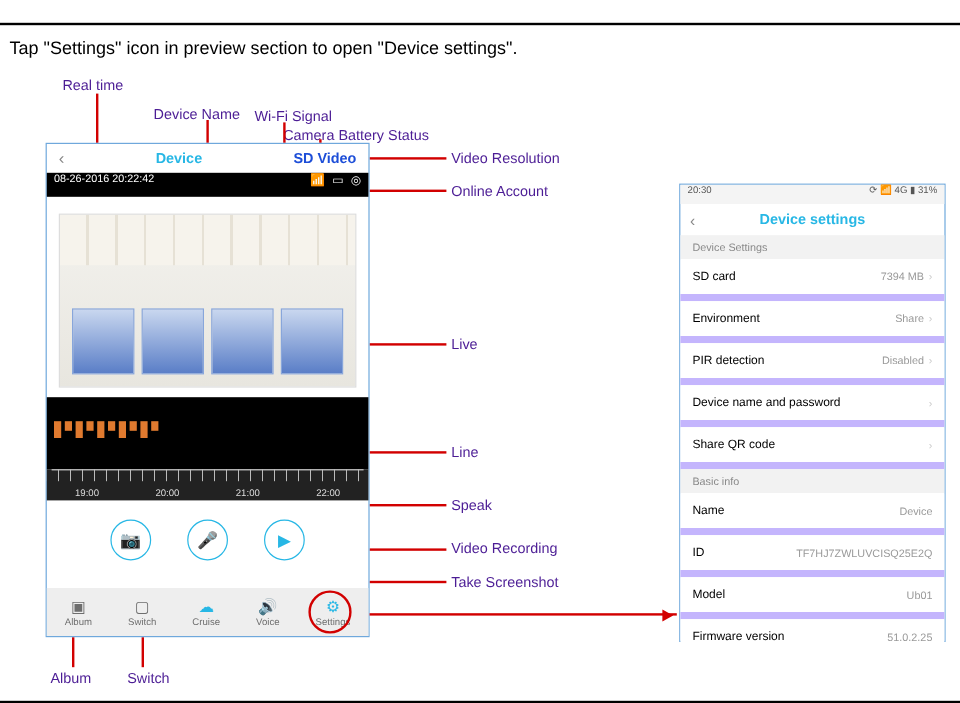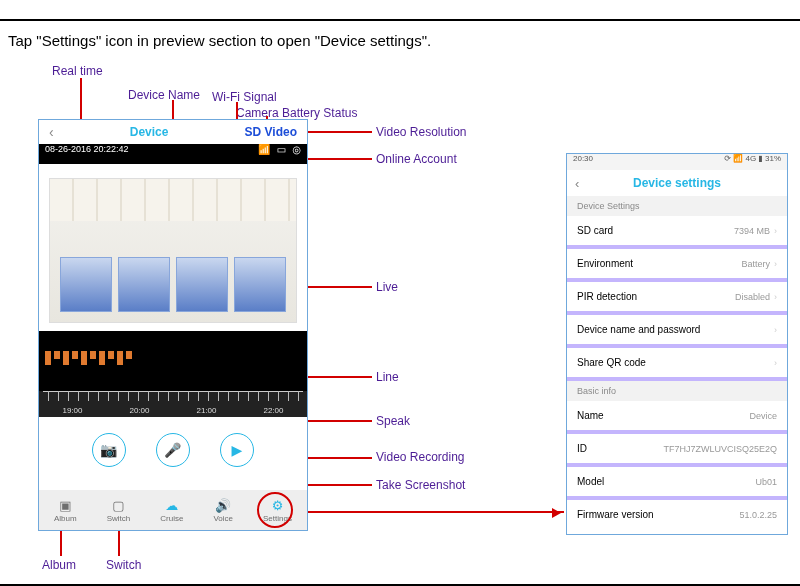--- a/index.html
+++ b/index.html
@@ -71,21 +71,21 @@
 
   
   .phone-right { top: 153px; left: 566px; width: 222px; height: 382px; font-size: 10px; }
   .pr-status { height:16px; background:#f4f4f4; color:#555; display:flex; padding:0 6px; font-size:8px; gap:4px;}
   .pr-status .spacer { flex:1; }
   .pr-header { height:26px; display:flex; align-items:center; justify-content:center; position:relative; }
   .pr-back { position:absolute; left:8px; color:#888; font-size:13px; }
   .pr-title { color:#27b7e5; font-weight:600; font-size:12px; }
   .pr-section { background:#f2f2f2; color:#8a8a8a; font-size:9px; padding:5px 10px; }
   .pr-row { display:flex; align-items:center; justify-content:space-between;
-    padding:9px 10px; border-bottom:4px solid #c4b5fd; background:#fff; }
+    padding:9px 10px; border-bottom:6px solid #c4b5fd; background:#fff; }
   .pr-row .val { color:#999; font-size:9px; }
   .pr-row .chev { color:#ccc; font-size:9px; margin-left:4px; }
 
   
   .label { position:absolute; font-size:12px; color:#4c1d95; white-space:nowrap; }
   .vline { position:absolute; width:2px; background:#d20000; }
   .hline { position:absolute; height:2px; background:#d20000; }
 
   
   .arrow { position:absolute; height:0; border-top:2px solid #d20000; }
@@ -220,21 +220,21 @@
     <span class="pr-back">‹</span>
     <span class="pr-title">Device settings</span>
   </div>
   <div class="pr-section">Device Settings</div>
   <div class="pr-row">
       <span>SD card</span>
       <span><span class="val">7394 MB</span><span class="chev">›</span></span>
     </div>
   <div class="pr-row">
       <span>Environment</span>
-      <span><span class="val">Battery</span><span class="chev">›</span></span>
+      <span><span class="val">Share</span><span class="chev">›</span></span>
     </div>
   <div class="pr-row">
       <span>PIR detection</span>
       <span><span class="val">Disabled</span><span class="chev">›</span></span>
     </div>
   <div class="pr-row">
       <span>Device name and password</span>
       <span class="chev">›</span>
     </div>
   <div class="pr-row">

